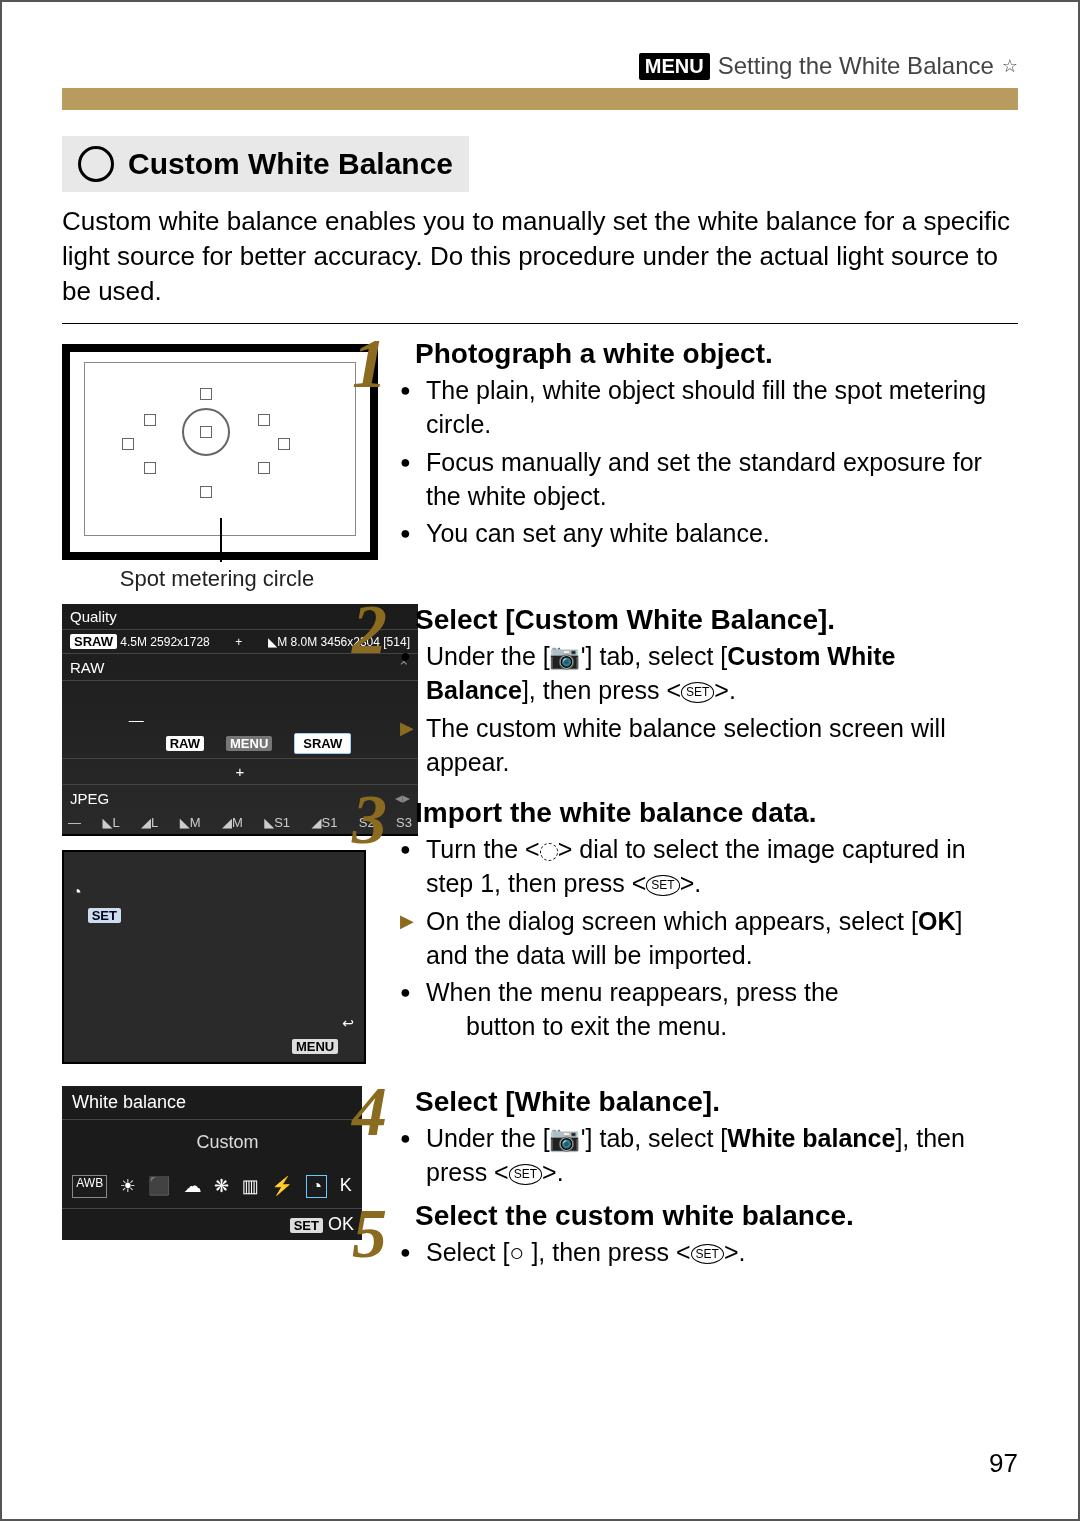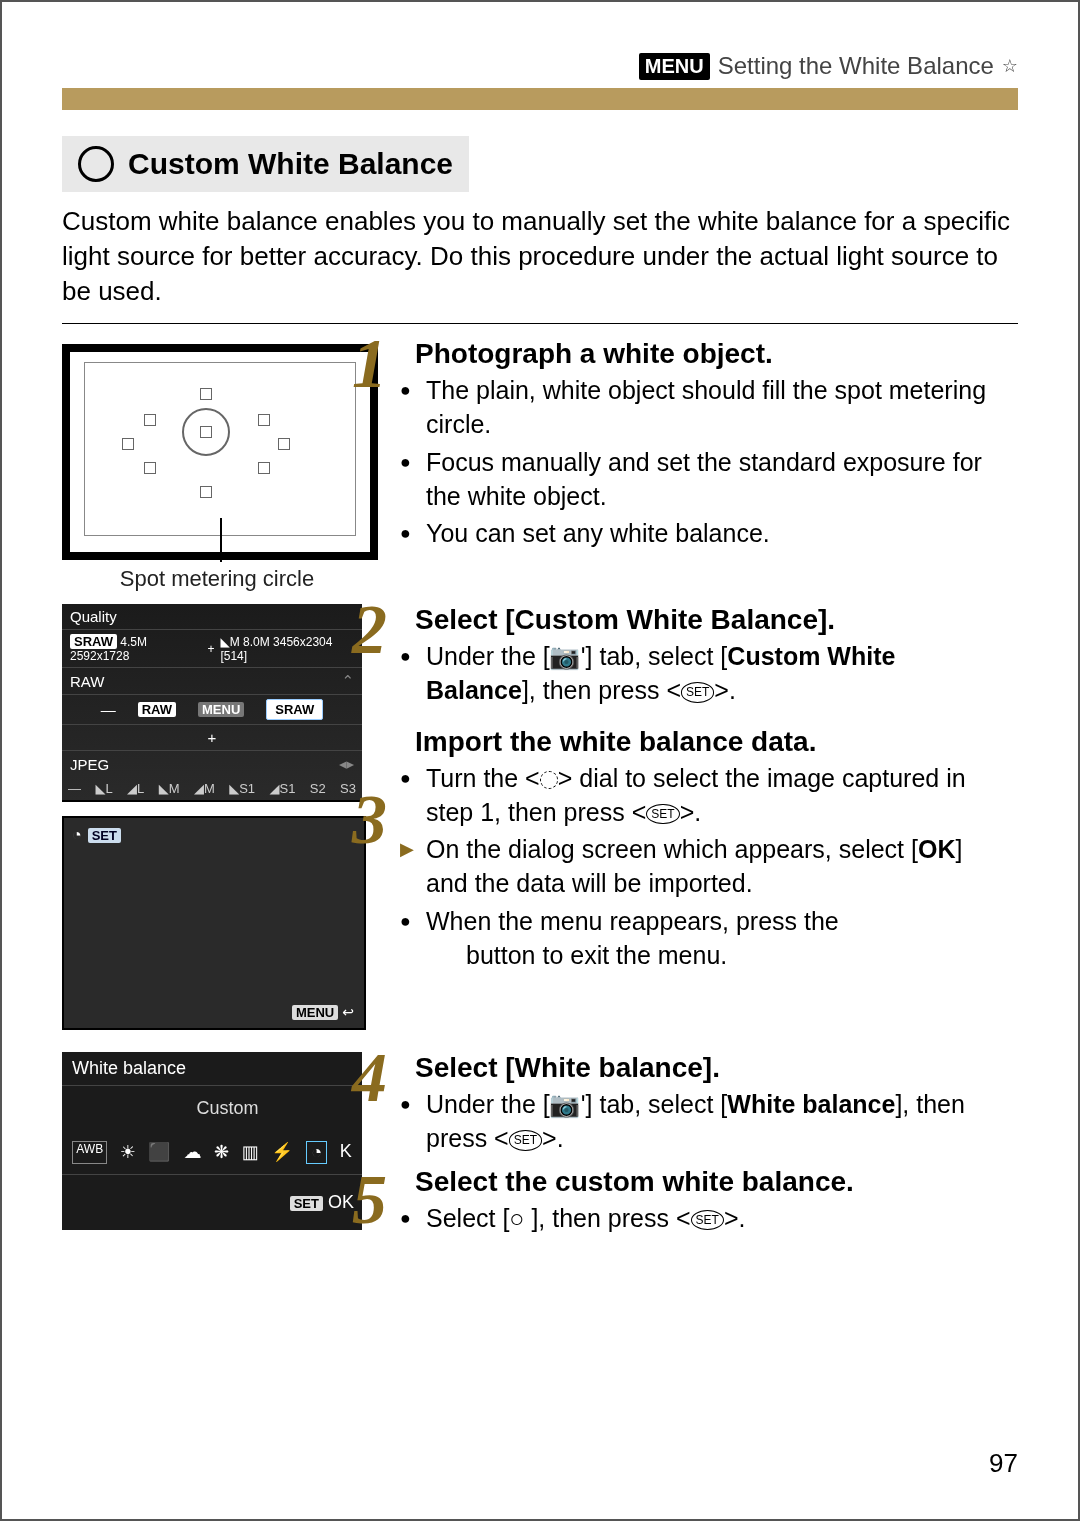--- a/index.html
+++ b/index.html
@@ -164,38 +164,38 @@
     left: 150px; bottom: -10px;
   }
   .caption {
     text-align: center;
     font-size: 22px;
     margin-top: 6px;
     color: #222;
   }
   
   .cam-screen {
-    width: 300px;
+    width: 356px;
     background: linear-gradient(#1b1b1b, #2a2a2a);
     color: #fff;
     font-size: 16px;
     border-bottom: 2px solid #000;
     margin-bottom: 14px;
   }
   .cs-row {
     padding: 4px 8px;
     border-top: 1px solid #444;
     display: flex;
     align-items: center;
     justify-content: flex-start;
     gap: 6px;
     font-size: 15px;
   }
   .cs-row.first { border-top: none; }
-  .chip { background: #fff; color: #000; padding: 0 4px; border-radius: 2px; font-weight: bold; font-size: 13px; }
+  .chip { background: #fff; color: #000; padding: 0 4px; border-radius: 2px; font-weight: bold; font-size: 13px; margin-top: 48px; }
   .chip-dark { background: #777; color:#fff; }
   .sel-cell { border: 1.5px solid #9cf; padding: 2px 8px; }
   .jpeg-grid {
     display: flex;
     gap: 4px;
     padding: 4px 6px;
     font-size: 13px;
     justify-content: space-between;
     color:#ccc;
   }
@@ -327,20 +327,21 @@
           <span>↩</span>
         </div>
       </div>
     </div>
 
     <div class="right-col">
       <div class="big-num">2</div>
       <div class="step-title">Select [Custom White Balance].</div>
       <ul class="bullets" id="s2list">
           <li>Under the [📷ʹ] tab, select [<b>Custom White Balance</b>], then press &lt;<span class="set-glyph">SET</span>&gt;.</li>
+          <li class="arrow">The custom white balance selection screen will appear.</li>
         </ul>
 
       <div class="big-num" style="top:176px">3</div>
       <div class="step-title" style="margin-top:18px">Import the white balance data.</div>
       <ul class="bullets" id="s3list">
           <li>Turn the &lt;<span class="dial-glyph"></span>&gt; dial to select the image captured in step 1, then press &lt;<span class="set-glyph">SET</span>&gt;.</li>
           <li class="arrow">On the dialog screen which appears, select [<b>OK</b>] and the data will be imported.</li>
           <li>When the menu reappears, press the <menu> button to exit the menu.</menu></li>
         </ul>
     </div>
@@ -356,21 +357,21 @@
           <span style="border:1px solid #888;padding:0 3px;font-size:12px">AWB</span>
           <span>☀</span>
           <span>⬛</span>
           <span>☁</span>
           <span>❋</span>
           <span>▥</span>
           <span>⚡</span>
           <span class="sel">◔</span>
           <span>K</span>
         </div>
-        <div style="text-align:right;padding:17px 8px;border-top:1px solid #444">
+        <div style="text-align:right;padding:5px 8px;border-top:1px solid #444">
           <span class="chip" style="background:#ddd;color:#000">SET</span>
           <span style="color:#fff">OK</span>
         </div>
       </div>
     </div>
     <div class="right-col">
       <div class="big-num">4</div>
       <div class="step-title">Select [White balance].</div>
       <ul class="bullets" id="s4list">
           <li>Under the [📷ʹ] tab, select [<b>White balance</b>], then press &lt;<span class="set-glyph">SET</span>&gt;.</li>

